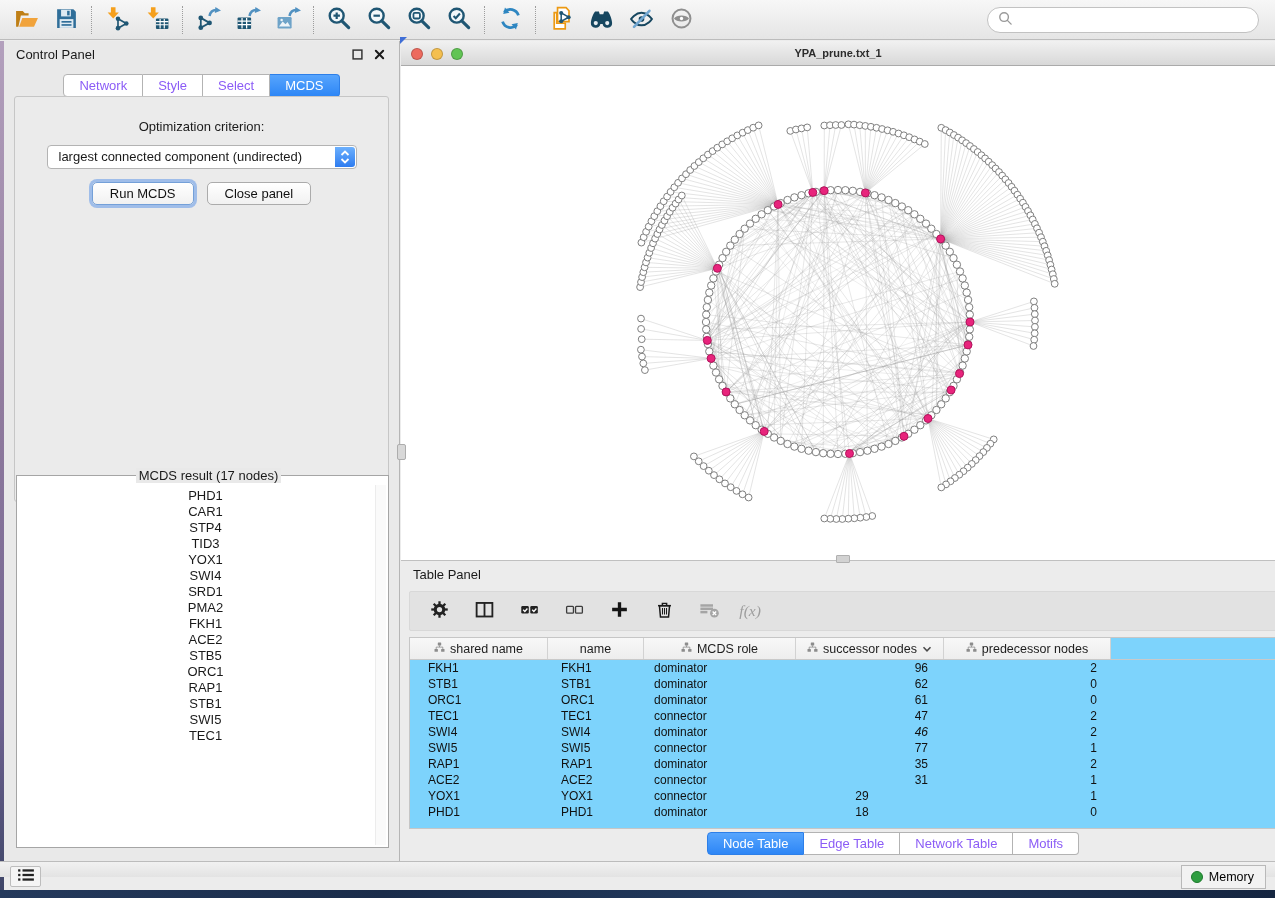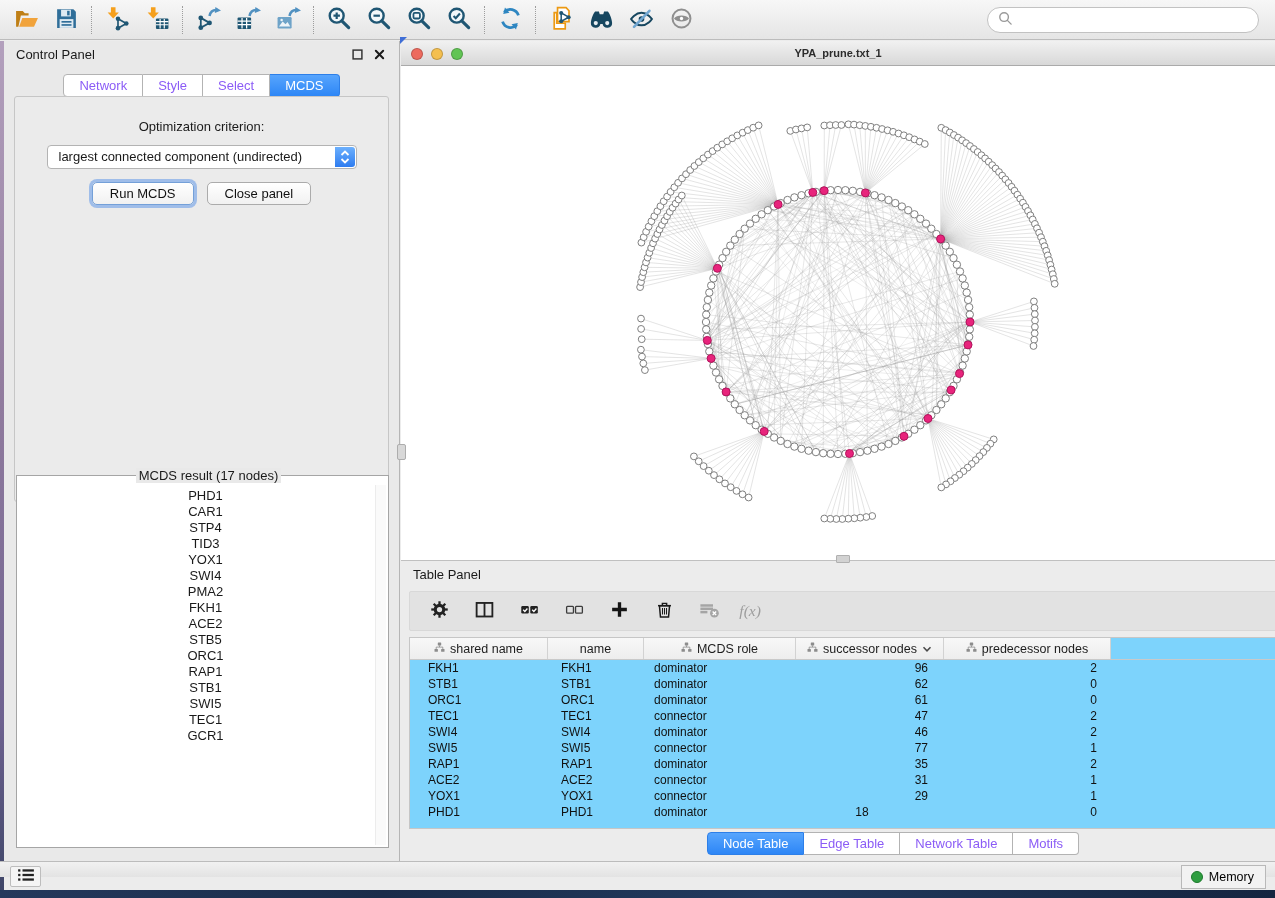--- a/index.html
+++ b/index.html
@@ -318,30 +318,30 @@
     <fieldset class="result-box">
       <legend>MCDS result (17 nodes)</legend>
       <div class="result-inner">
         <ul id="mcds-list">
             <li>PHD1</li>
             <li>CAR1</li>
             <li>STP4</li>
             <li>TID3</li>
             <li>YOX1</li>
             <li>SWI4</li>
+            <li>SRD1</li>
             <li>PMA2</li>
             <li>FKH1</li>
             <li>ACE2</li>
             <li>STB5</li>
             <li>ORC1</li>
             <li>RAP1</li>
             <li>STB1</li>
             <li>SWI5</li>
             <li>TEC1</li>
-            <li>GCR1</li>
           </ul>
       </div>
       <div class="result-scroll"></div>
     </fieldset>
   </div>
 
   <div class="v-grip"></div>
 
   <div class="network-window">
     <div class="net-titlebar">
@@ -1259,21 +1259,21 @@
             <div class="td" style="width: 138px; text-align: left; padding-left: 18px;">TEC1</div>
             <div class="td" style="width: 96px; text-align: left; padding-left: 13px;">TEC1</div>
             <div class="td" style="width: 152px; text-align: left; padding-left: 10px;">connector</div>
             <div class="td" style="width: 148px; text-align: right; padding-right: 16px;">47</div>
             <div class="td" style="width: 167px; text-align: right; padding-right: 14px;">2</div>
           </div>
           <div class="tr">
             <div class="td" style="width: 138px; text-align: left; padding-left: 18px;">SWI4</div>
             <div class="td" style="width: 96px; text-align: left; padding-left: 13px;">SWI4</div>
             <div class="td" style="width: 152px; text-align: left; padding-left: 10px;">dominator</div>
-            <div class="td" style="width: 148px; text-align: right; padding-right: 16px;">46</div>
+            <div class="td" style="width: 148px; text-align: right; padding-right: 16px; font-style: italic;">46</div>
             <div class="td" style="width: 167px; text-align: right; padding-right: 14px;">2</div>
           </div>
           <div class="tr">
             <div class="td" style="width: 138px; text-align: left; padding-left: 18px;">SWI5</div>
             <div class="td" style="width: 96px; text-align: left; padding-left: 13px;">SWI5</div>
             <div class="td" style="width: 152px; text-align: left; padding-left: 10px;">connector</div>
             <div class="td" style="width: 148px; text-align: right; padding-right: 16px;">77</div>
             <div class="td" style="width: 167px; text-align: right; padding-right: 14px;">1</div>
           </div>
           <div class="tr">
@@ -1287,21 +1287,21 @@
             <div class="td" style="width: 138px; text-align: left; padding-left: 18px;">ACE2</div>
             <div class="td" style="width: 96px; text-align: left; padding-left: 13px;">ACE2</div>
             <div class="td" style="width: 152px; text-align: left; padding-left: 10px;">connector</div>
             <div class="td" style="width: 148px; text-align: right; padding-right: 16px;">31</div>
             <div class="td" style="width: 167px; text-align: right; padding-right: 14px;">1</div>
           </div>
           <div class="tr">
             <div class="td" style="width: 138px; text-align: left; padding-left: 18px;">YOX1</div>
             <div class="td" style="width: 96px; text-align: left; padding-left: 13px;">YOX1</div>
             <div class="td" style="width: 152px; text-align: left; padding-left: 10px;">connector</div>
-            <div class="td" style="width: 148px; text-align: right; padding-right: 16px;">29</div>
+            <div class="td" style="width: 148px; text-align: center; padding-right: 16px;">29</div>
             <div class="td" style="width: 167px; text-align: right; padding-right: 14px;">1</div>
           </div>
           <div class="tr">
             <div class="td" style="width: 138px; text-align: left; padding-left: 18px;">PHD1</div>
             <div class="td" style="width: 96px; text-align: left; padding-left: 13px;">PHD1</div>
             <div class="td" style="width: 152px; text-align: left; padding-left: 10px;">dominator</div>
             <div class="td" style="width: 148px; text-align: center; padding-right: 16px;">18</div>
             <div class="td" style="width: 167px; text-align: right; padding-right: 14px;">0</div>
           </div>
         </div>

